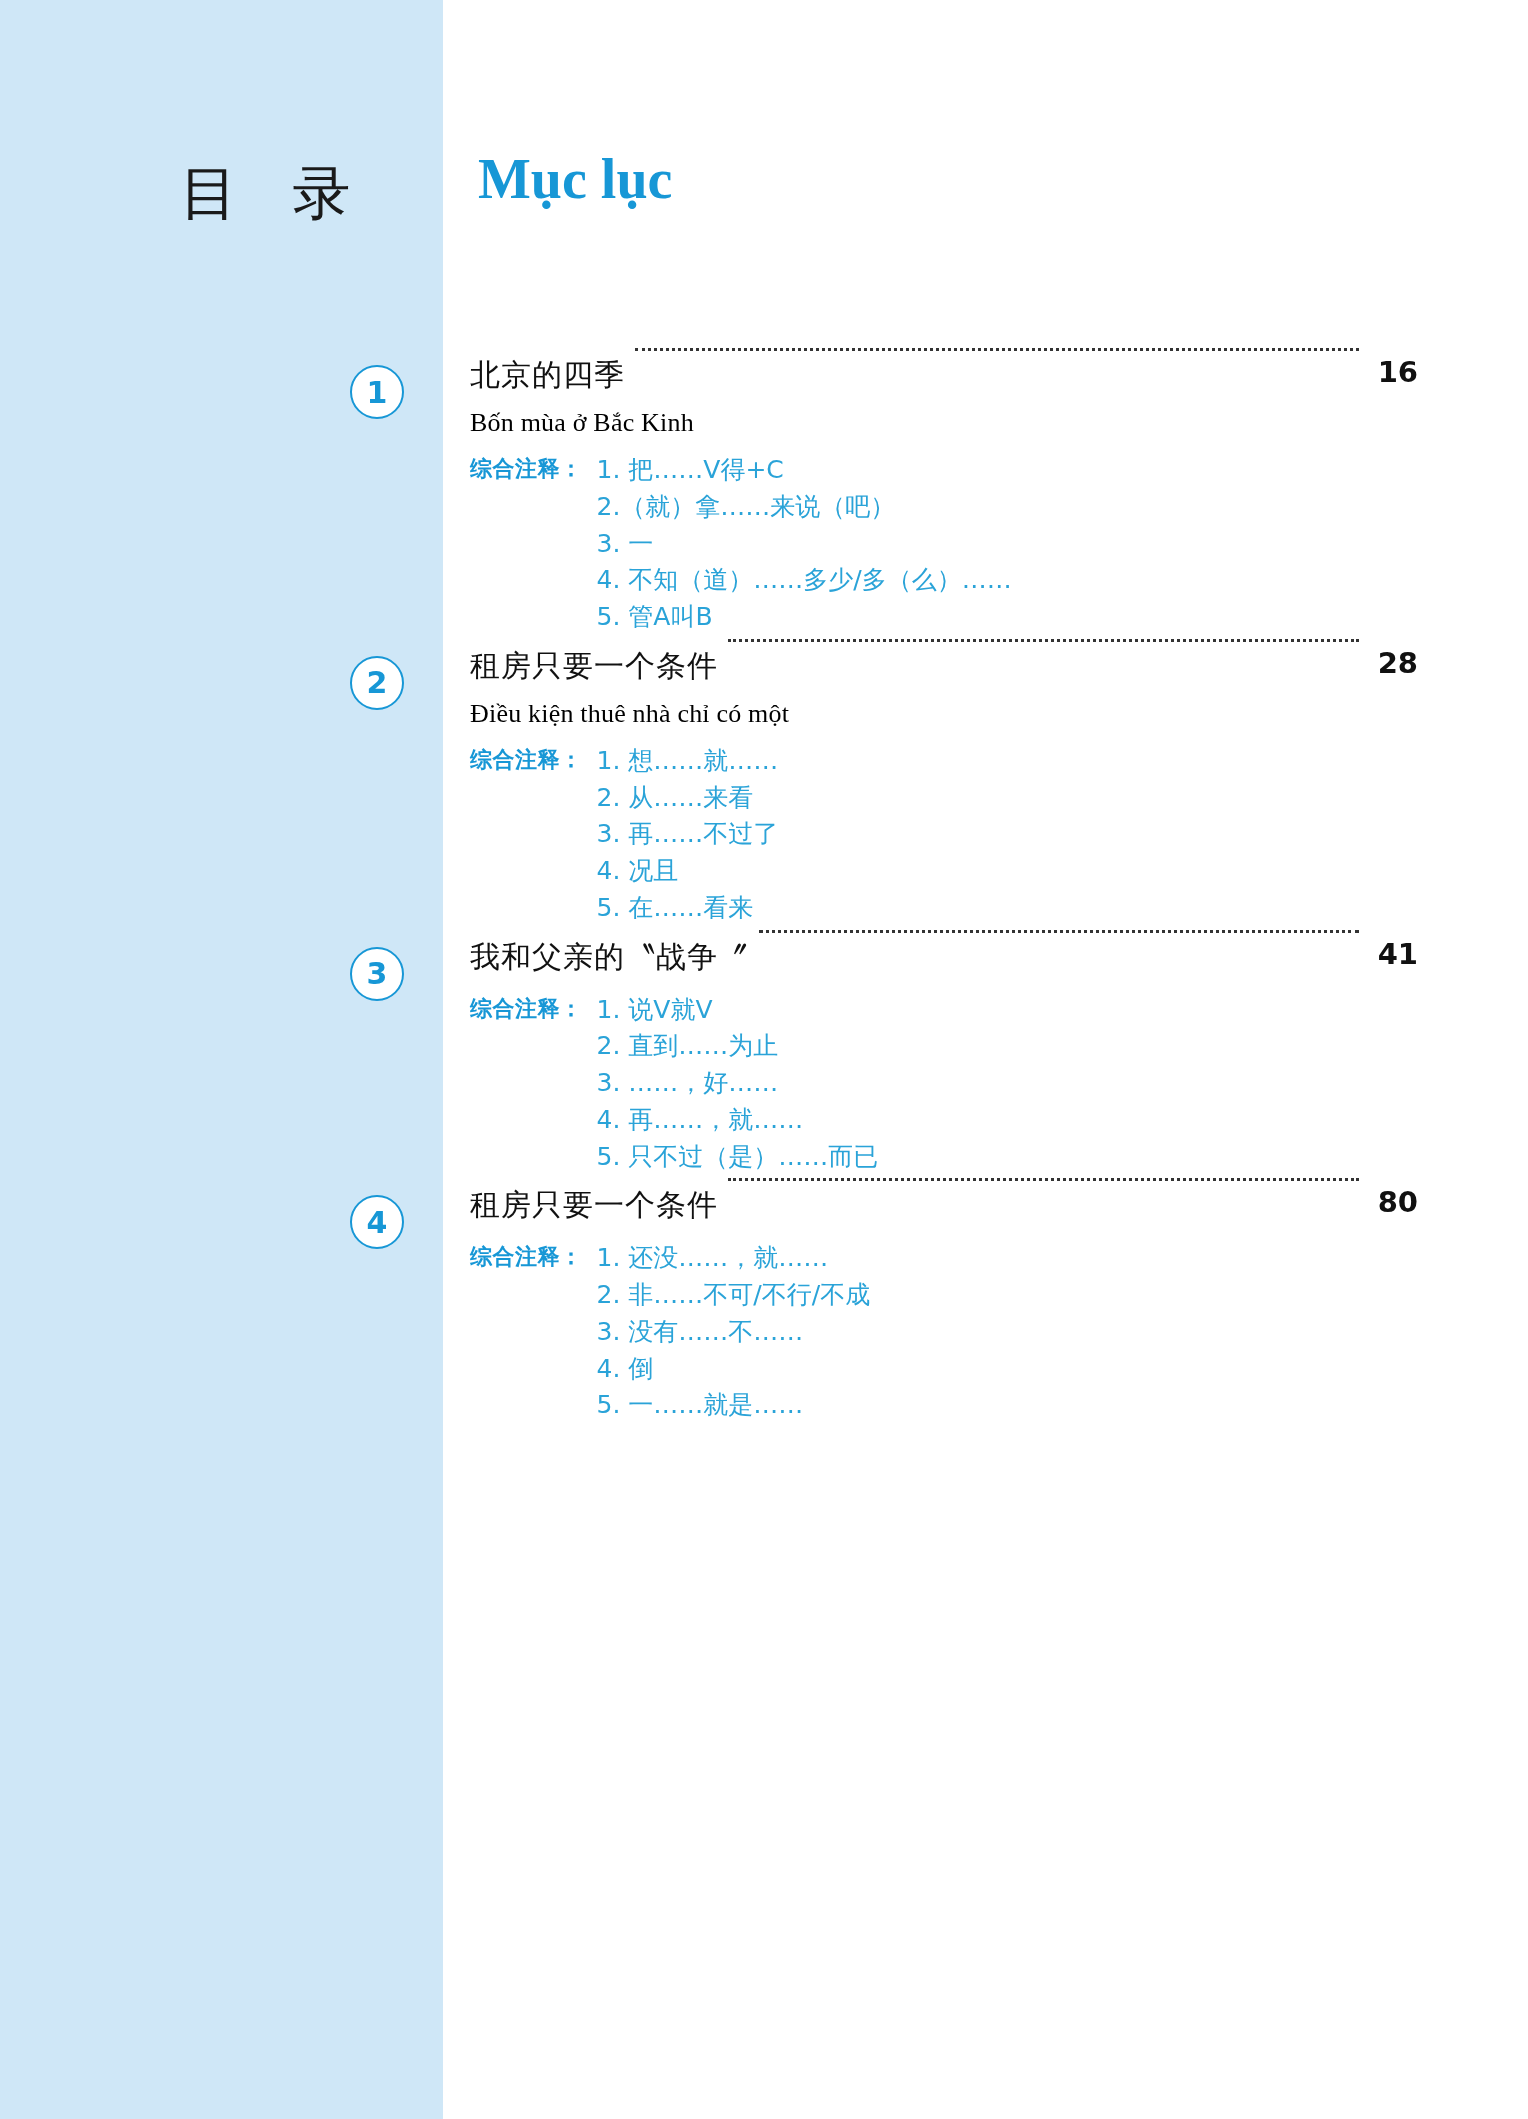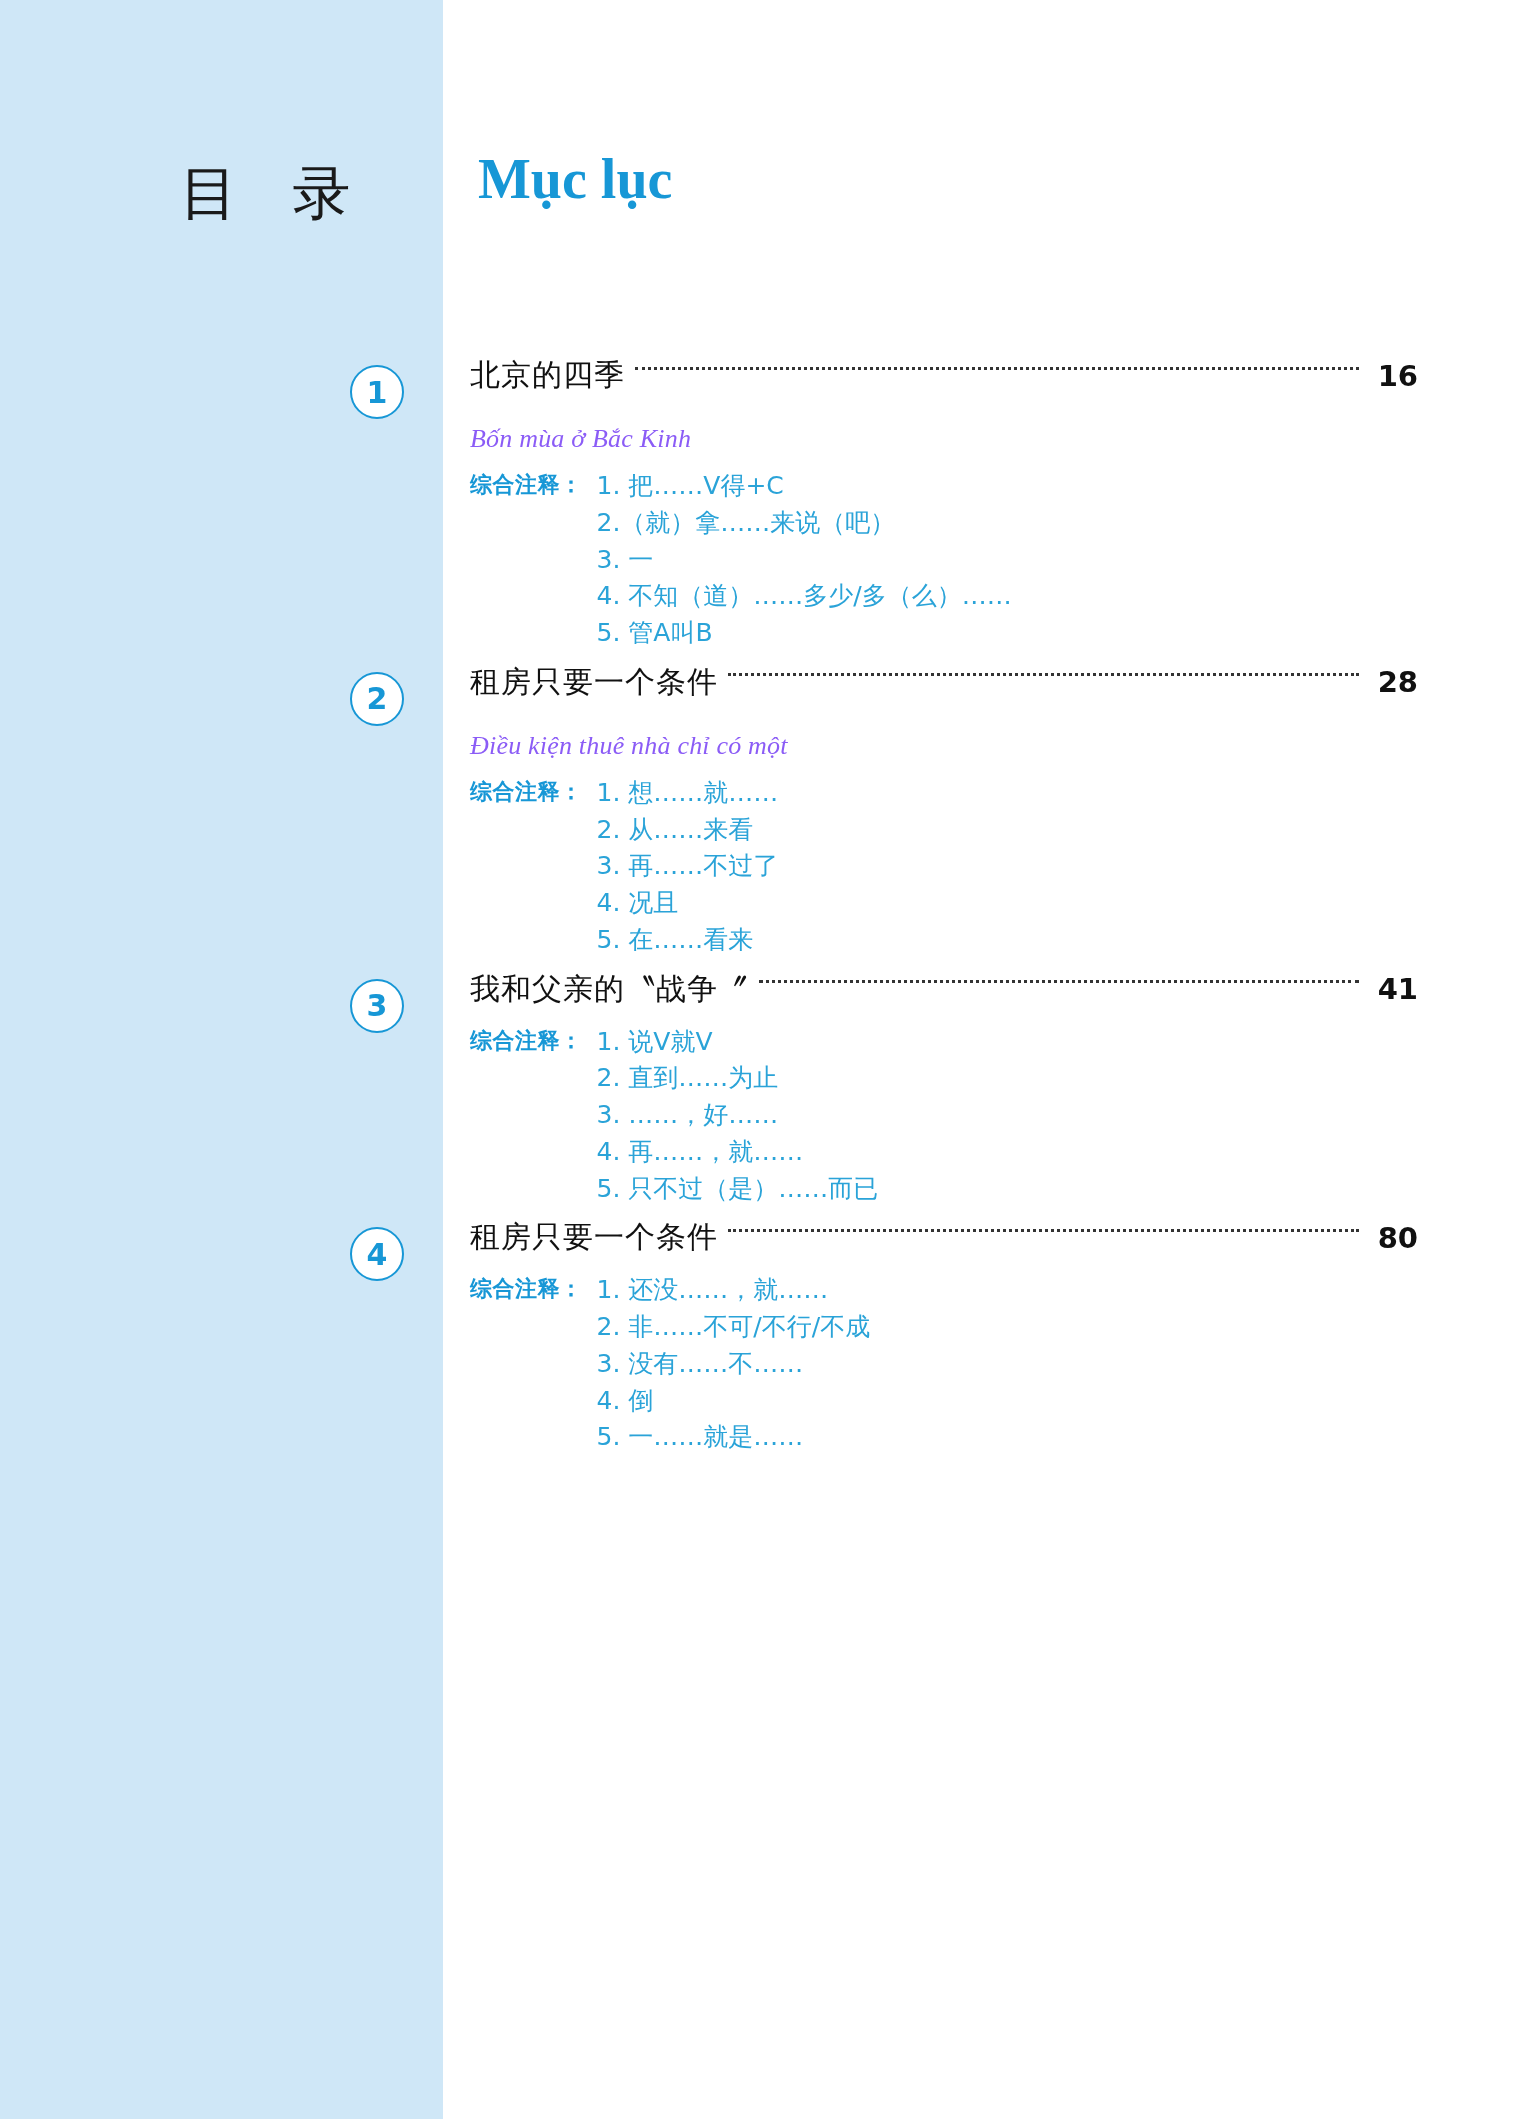--- a/index.html
+++ b/index.html
@@ -95,21 +95,21 @@
     justify-content: center;
     box-sizing: border-box;
   }
   .entry-body {
     margin-left: 470px;
     margin-right: 110px;
     position: relative;
   }
   .title-row {
     display: flex;
-    align-items: center;
+    align-items: flex-start;
     width: 100%;
     white-space: nowrap;
   }
   .chap-title {
     font-family: "DejaVu Sans", sans-serif;
     font-size: 30px;
     color: #111111;
     font-weight: 500;
     letter-spacing: 1px;
   }
@@ -122,26 +122,25 @@
     height: 1px;
   }
   .page-num {
     font-family: "DejaVu Sans", sans-serif;
     font-size: 29px;
     color: #111111;
     font-weight: 700;
     margin-left: 9px;
   }
   .subtitle {
-    margin-top: 28px;
+    margin-top: 12px;
     font-family: "Liberation Serif", serif;
     font-size: 26px;
-    color: #8b5cf6;
+    color: #000000;
     letter-spacing: .2px;
-    font-style: italic;
   }
   .notes {
     margin-top: 14px;
     display: flex;
     align-items: flex-start;
   }
   .notes-label {
     font-family: "DejaVu Sans", sans-serif;
     font-size: 22px;
     color: #1797d6;

